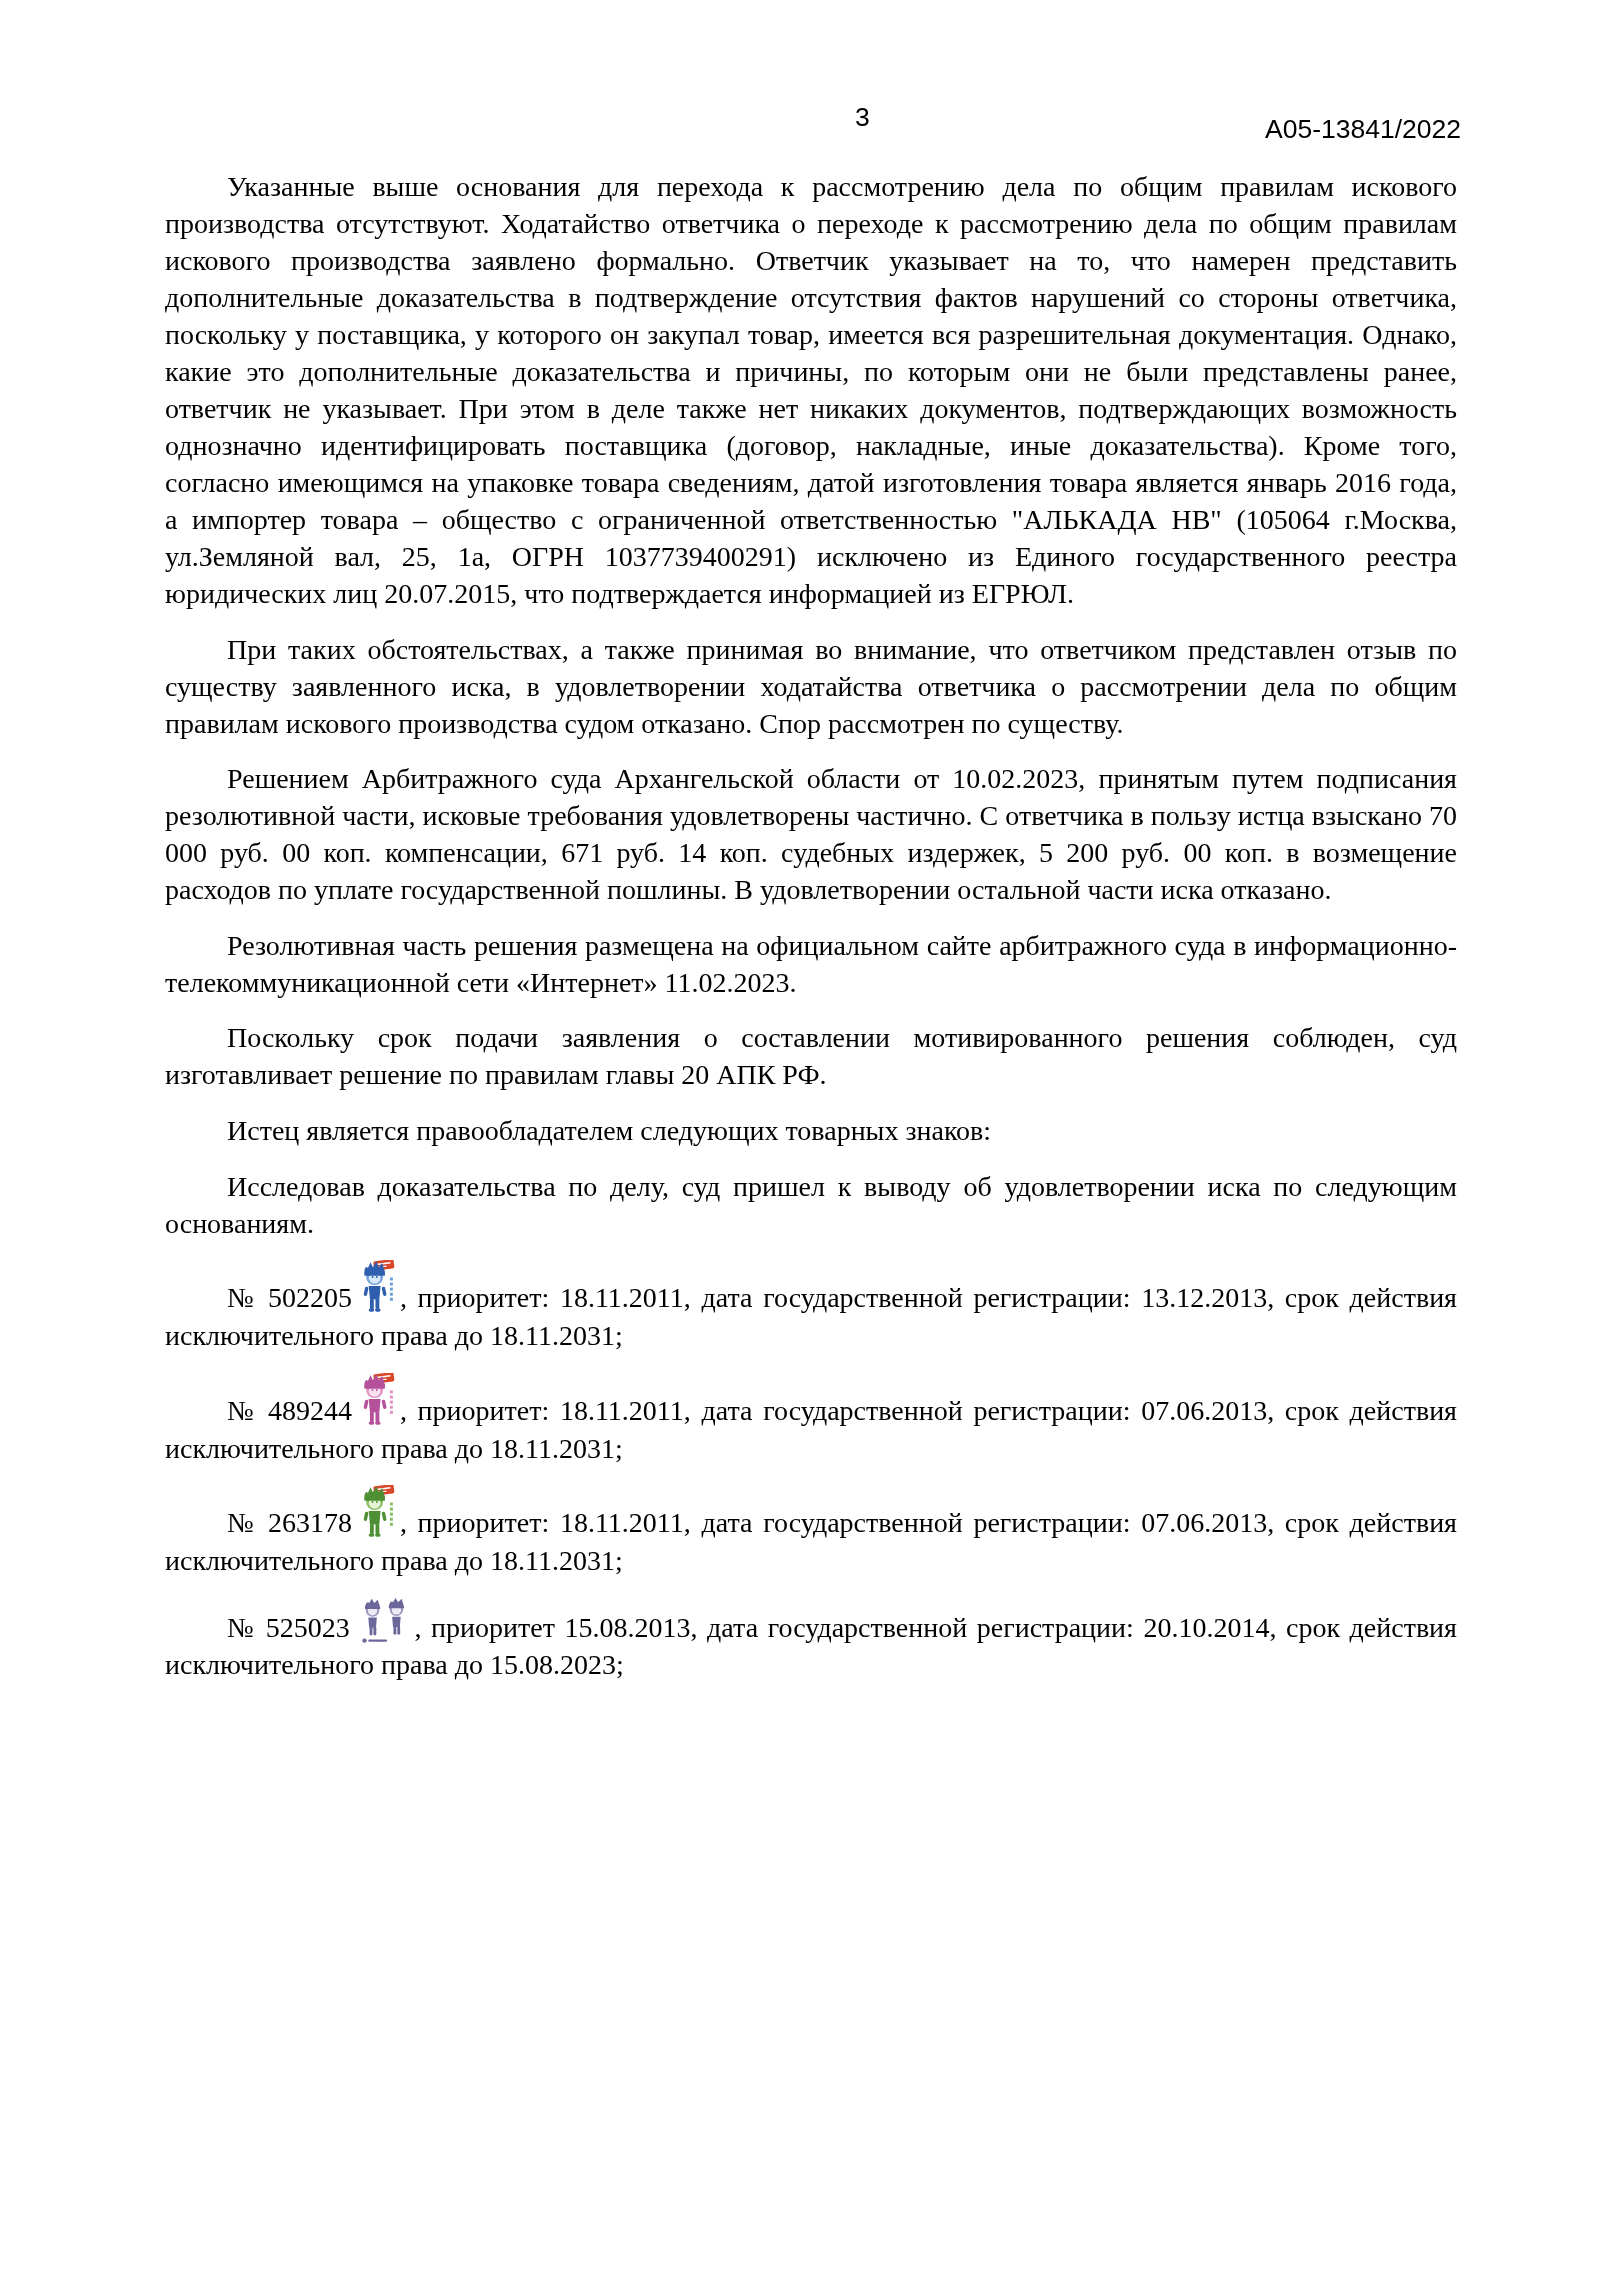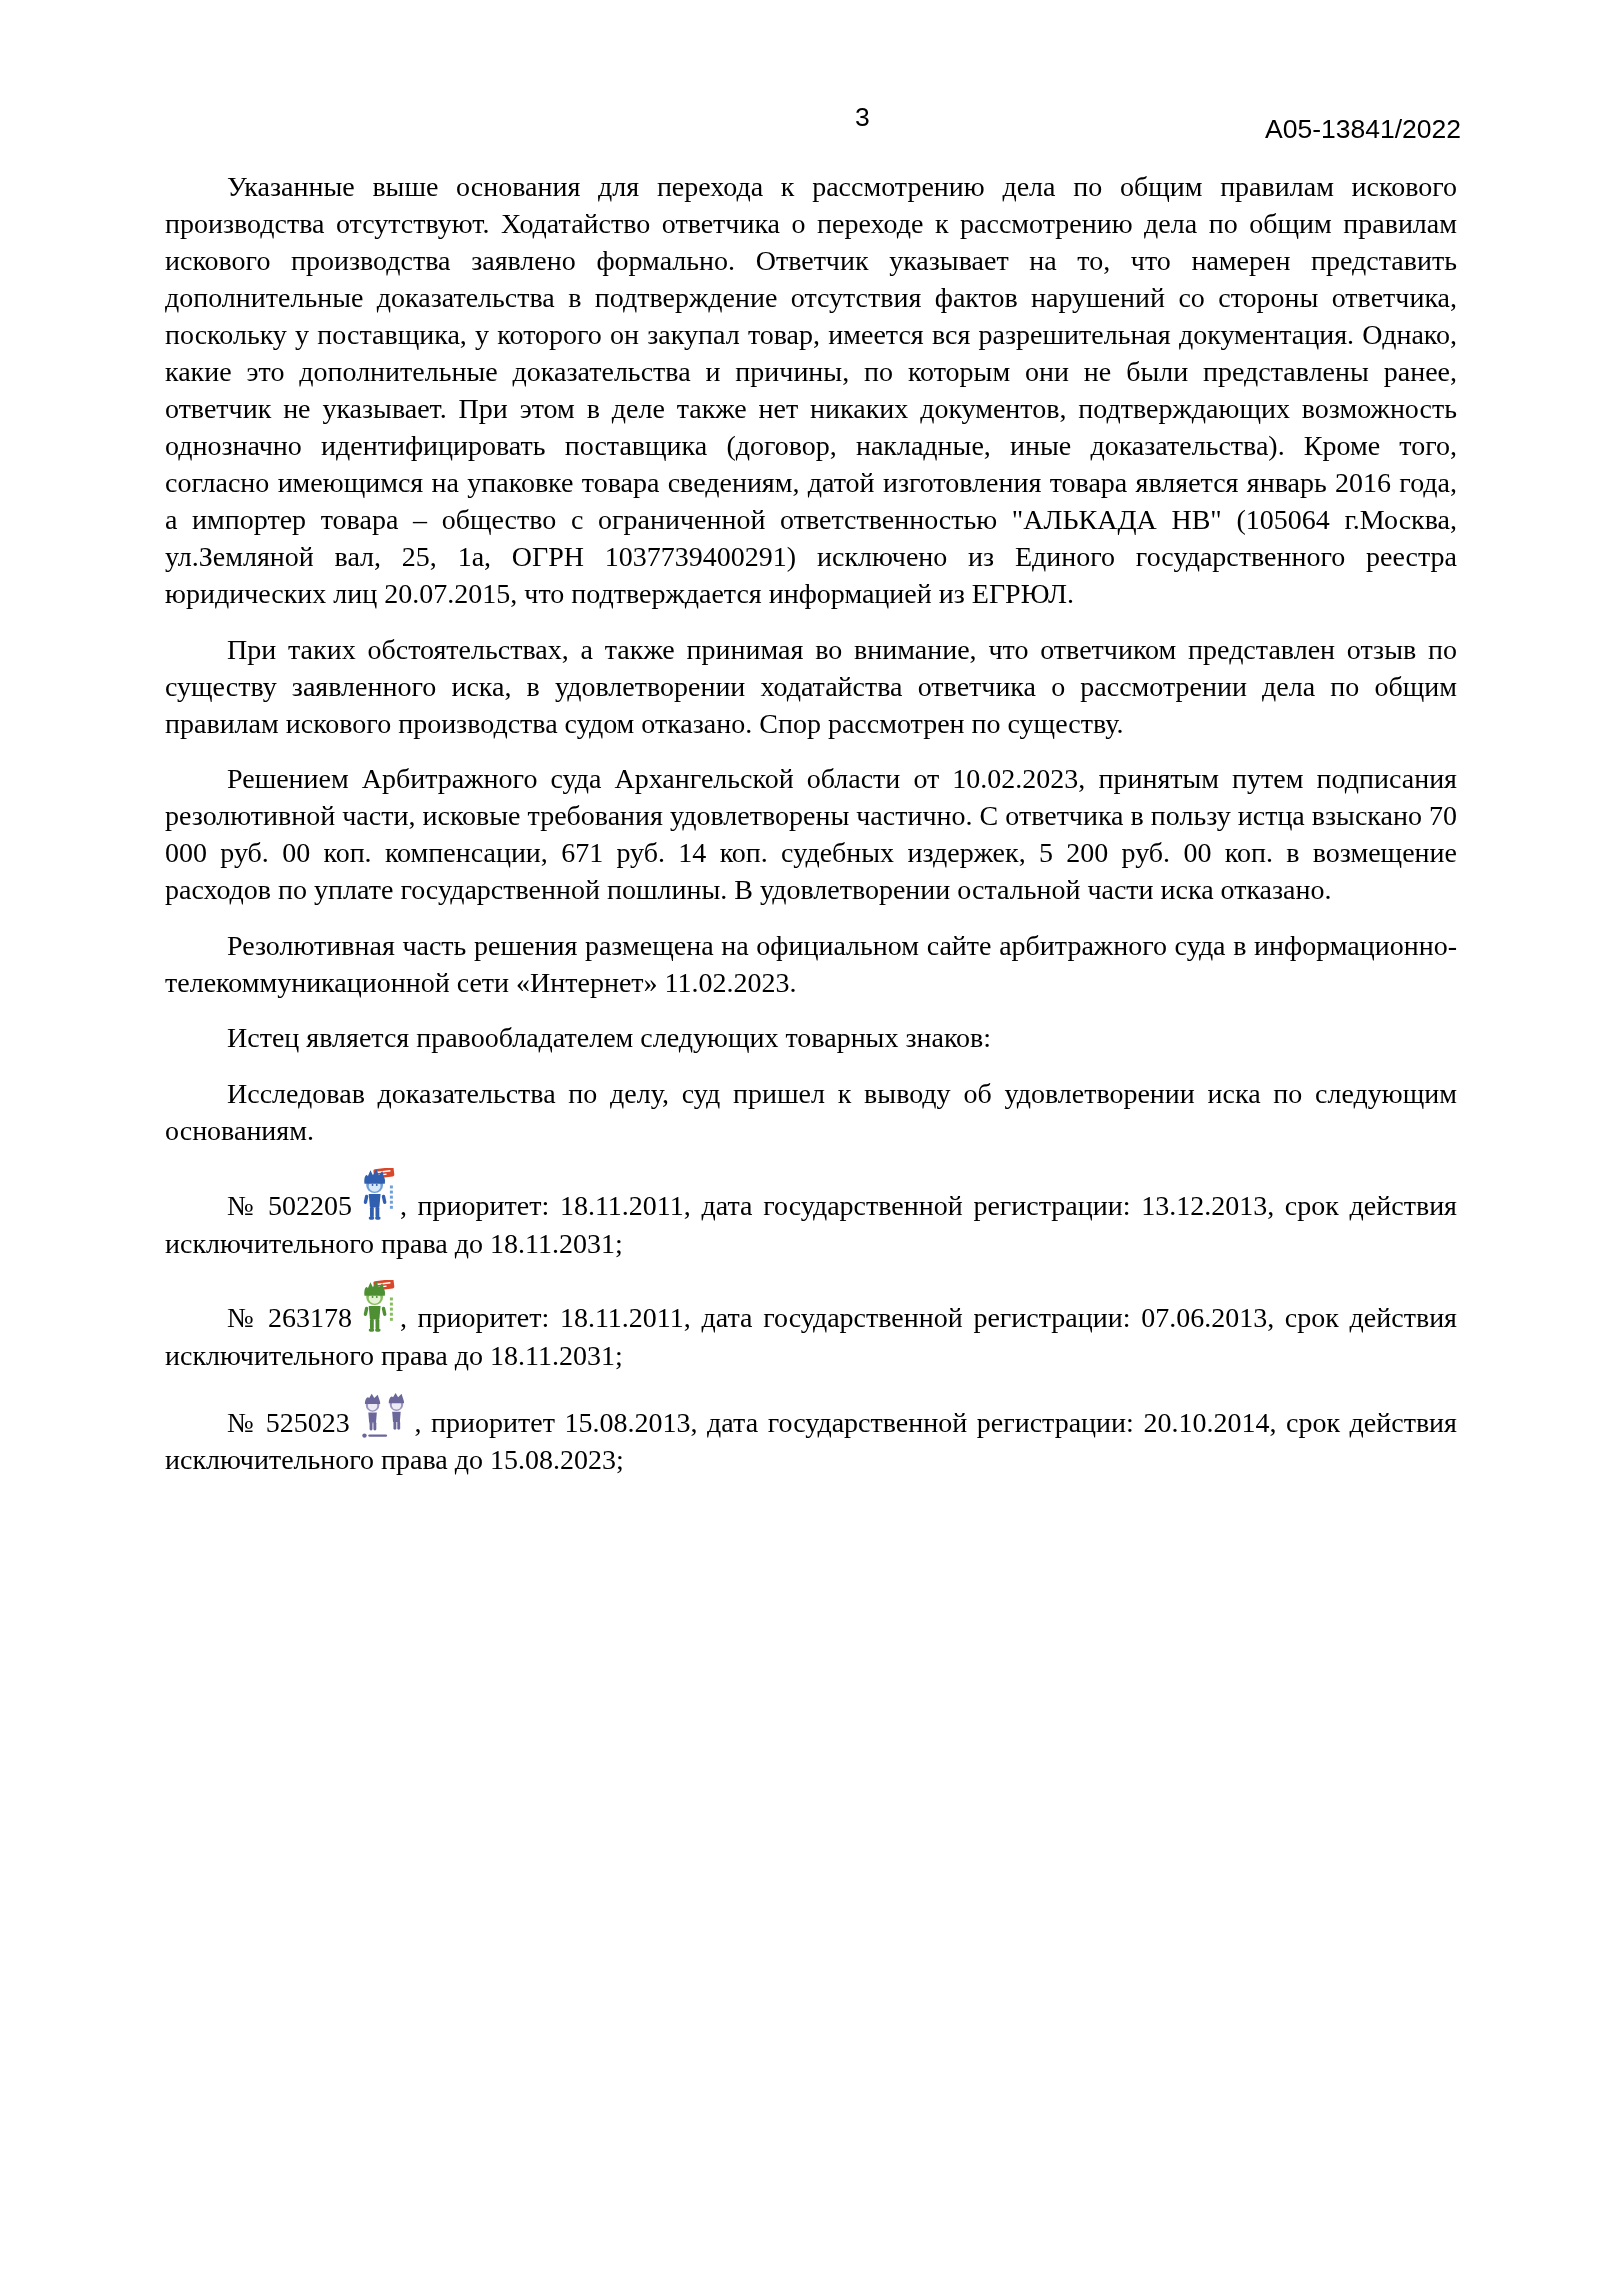--- a/index.html
+++ b/index.html
@@ -123,35 +123,44 @@
 
     <p>Указанные выше основания для перехода к рассмотрению дела по общим правилам искового производства отсутствуют.  Ходатайство ответчика о переходе к рассмотрению дела по общим правилам искового производства заявлено формально. Ответчик указывает на то, что намерен представить дополнительные доказательства в подтверждение отсутствия фактов нарушений со стороны ответчика, поскольку у поставщика, у которого он закупал товар, имеется вся разрешительная документация. Однако, какие это дополнительные доказательства и причины, по которым они не были представлены ранее, ответчик не указывает. При этом в деле также нет никаких документов, подтверждающих возможность однозначно идентифицировать поставщика (договор, накладные, иные доказательства). Кроме того, согласно имеющимся на упаковке товара сведениям, датой изготовления товара является январь 2016 года, а импортер товара – общество с ограниченной ответственностью "АЛЬКАДА НВ" (105064 г.Москва, ул.Земляной вал, 25, 1а, ОГРН 1037739400291) исключено из Единого государственного реестра юридических лиц 20.07.2015, что подтверждается информацией из ЕГРЮЛ.</p>
 
     <p>При таких обстоятельствах, а также принимая во внимание, что ответчиком представлен отзыв по существу заявленного иска, в удовлетворении ходатайства ответчика о рассмотрении дела по общим правилам искового производства судом отказано. Спор рассмотрен по существу.</p>
 
     <p>Решением Арбитражного суда Архангельской области от 10.02.2023, принятым путем подписания резолютивной части, исковые требования удовлетворены частично. С ответчика в пользу истца взыскано 70 000 руб. 00 коп. компенсации,  671 руб. 14 коп. судебных издержек, 5 200 руб. 00 коп. в возмещение расходов по уплате государственной пошлины. В удовлетворении остальной части иска отказано.</p>
 
     <p>Резолютивная часть решения размещена на официальном сайте арбитражного суда в информационно-телекоммуникационной сети «Интернет» 11.02.2023.</p>
 
 
+    <p>Поскольку срок подачи заявления о составлении мотивированного решения соблюден, суд изготавливает решение по правилам главы 20 АПК РФ.</p>
 
     <p>Истец является правообладателем следующих товарных знаков:</p>
 
     <p>Исследовав доказательства по делу, суд пришел к выводу об удовлетворении иска по следующим основаниям.</p>
 
     <p><span>№ 502205</span><svg class="tm-icon" width="39" height="57" viewBox="0 0 46 66">
           <use href="#fx-banner" fill="#d9472b"></use>
           <use href="#fx-banner-text" fill="#ffffff"></use>
           <use href="#fx-head" fill="#6f9fd8"></use>
           <use href="#fx-face" fill="#d6e8f9"></use>
           <use href="#fx-dark" fill="#2f5fae"></use>
           <use href="#fx-vtext" fill="#6f9fd8"></use>
         </svg><span>, приоритет: 18.11.2011, дата государственной регистрации: 13.12.2013, срок действия исключительного права до 18.11.2031;</span></p>
 
 
+    <p><span>№ 489244</span><svg class="tm-icon" width="39" height="57" viewBox="0 0 46 66">
+          <use href="#fx-banner" fill="#d9472b"></use>
+          <use href="#fx-banner-text" fill="#ffffff"></use>
+          <use href="#fx-head" fill="#e38fc3"></use>
+          <use href="#fx-face" fill="#f8e0ee"></use>
+          <use href="#fx-dark" fill="#b5519a"></use>
+          <use href="#fx-vtext" fill="#e38fc3"></use>
+        </svg><span>, приоритет: 18.11.2011, дата государственной регистрации: 07.06.2013, срок действия исключительного права до 18.11.2031;</span></p>
 
     <p><span>№ 263178</span><svg class="tm-icon" width="39" height="57" viewBox="0 0 46 66">
           <use href="#fx-banner" fill="#d9472b"></use>
           <use href="#fx-banner-text" fill="#ffffff"></use>
           <use href="#fx-head" fill="#86bd5e"></use>
           <use href="#fx-face" fill="#e6f2d6"></use>
           <use href="#fx-dark" fill="#4e8f34"></use>
           <use href="#fx-vtext" fill="#86bd5e"></use>
         </svg><span>, приоритет: 18.11.2011, дата государственной регистрации: 07.06.2013, срок действия исключительного права до 18.11.2031;</span></p>
 

